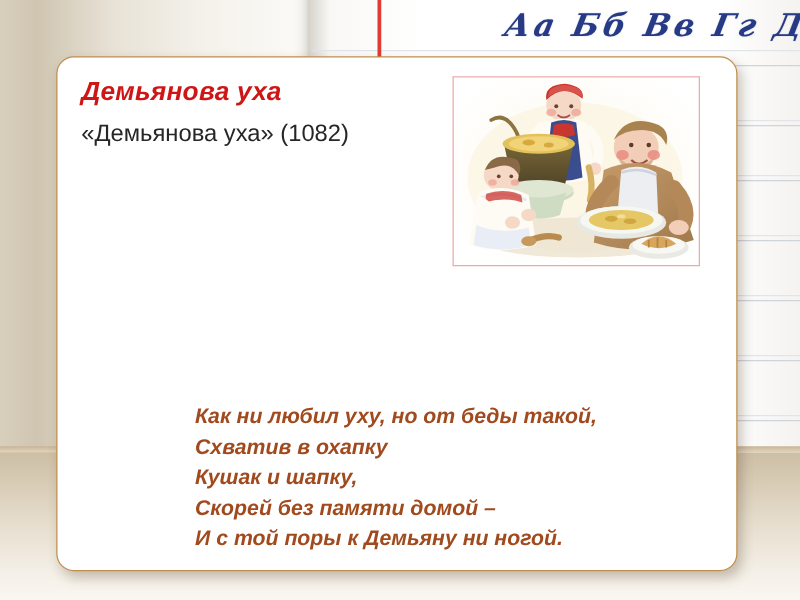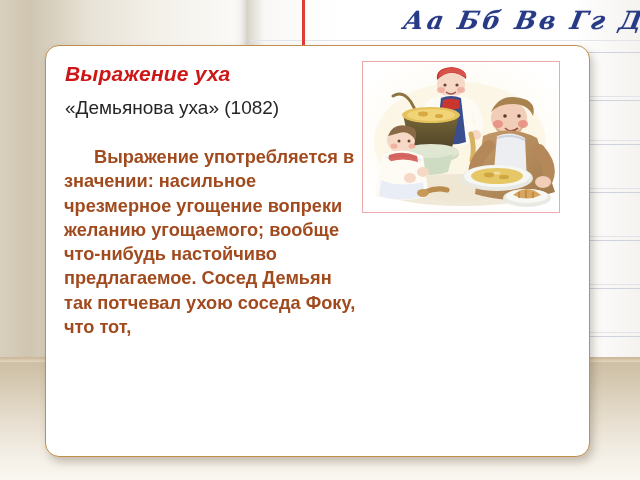--- a/index.html
+++ b/index.html
@@ -210,25 +210,29 @@
   <div class="callig row1">Аа Бб Вв Гг Дд Ее</div>
   <div class="callig row2">Жж</div>
   <div class="callig row3">Кк</div>
   <div class="callig row4">Лл</div>
 
   <div class="desk-edge"></div>
   <div class="desk"></div>
 
   <div class="card">
 
-    <div class="title">Выражение уха</div>
+    <div class="title">Демьянова уха</div>
     <div class="subtitle">«Демьянова уха» (1082)</div>
 
-    <div class="prose">Выражение употребляется в значении: насильное чрезмерное угощение вопреки желанию угощаемого; вообще что-нибудь настойчиво предлагаемое. Сосед Демьян так потчевал ухою соседа Фоку, что тот,</div>
-
+
+    <div class="poem">Как ни любил уху, но от беды такой,
+Схватив в охапку
+Кушак и шапку,
+Скорей без памяти домой –
+И с той поры к Демьяну ни ногой.</div>
 
     <div class="illus">
       <svg width="194" height="148" viewBox="0 0 194 148">
         <defs>
           <radialGradient id="glow" cx="50%" cy="50%" r="60%">
             <stop offset="0%" stop-color="#fdf7e8"></stop>
             <stop offset="100%" stop-color="#ffffff"></stop>
           </radialGradient>
           <linearGradient id="coat" x1="0" y1="0" x2="1" y2="1">
             <stop offset="0%" stop-color="#c59a6a"></stop>

